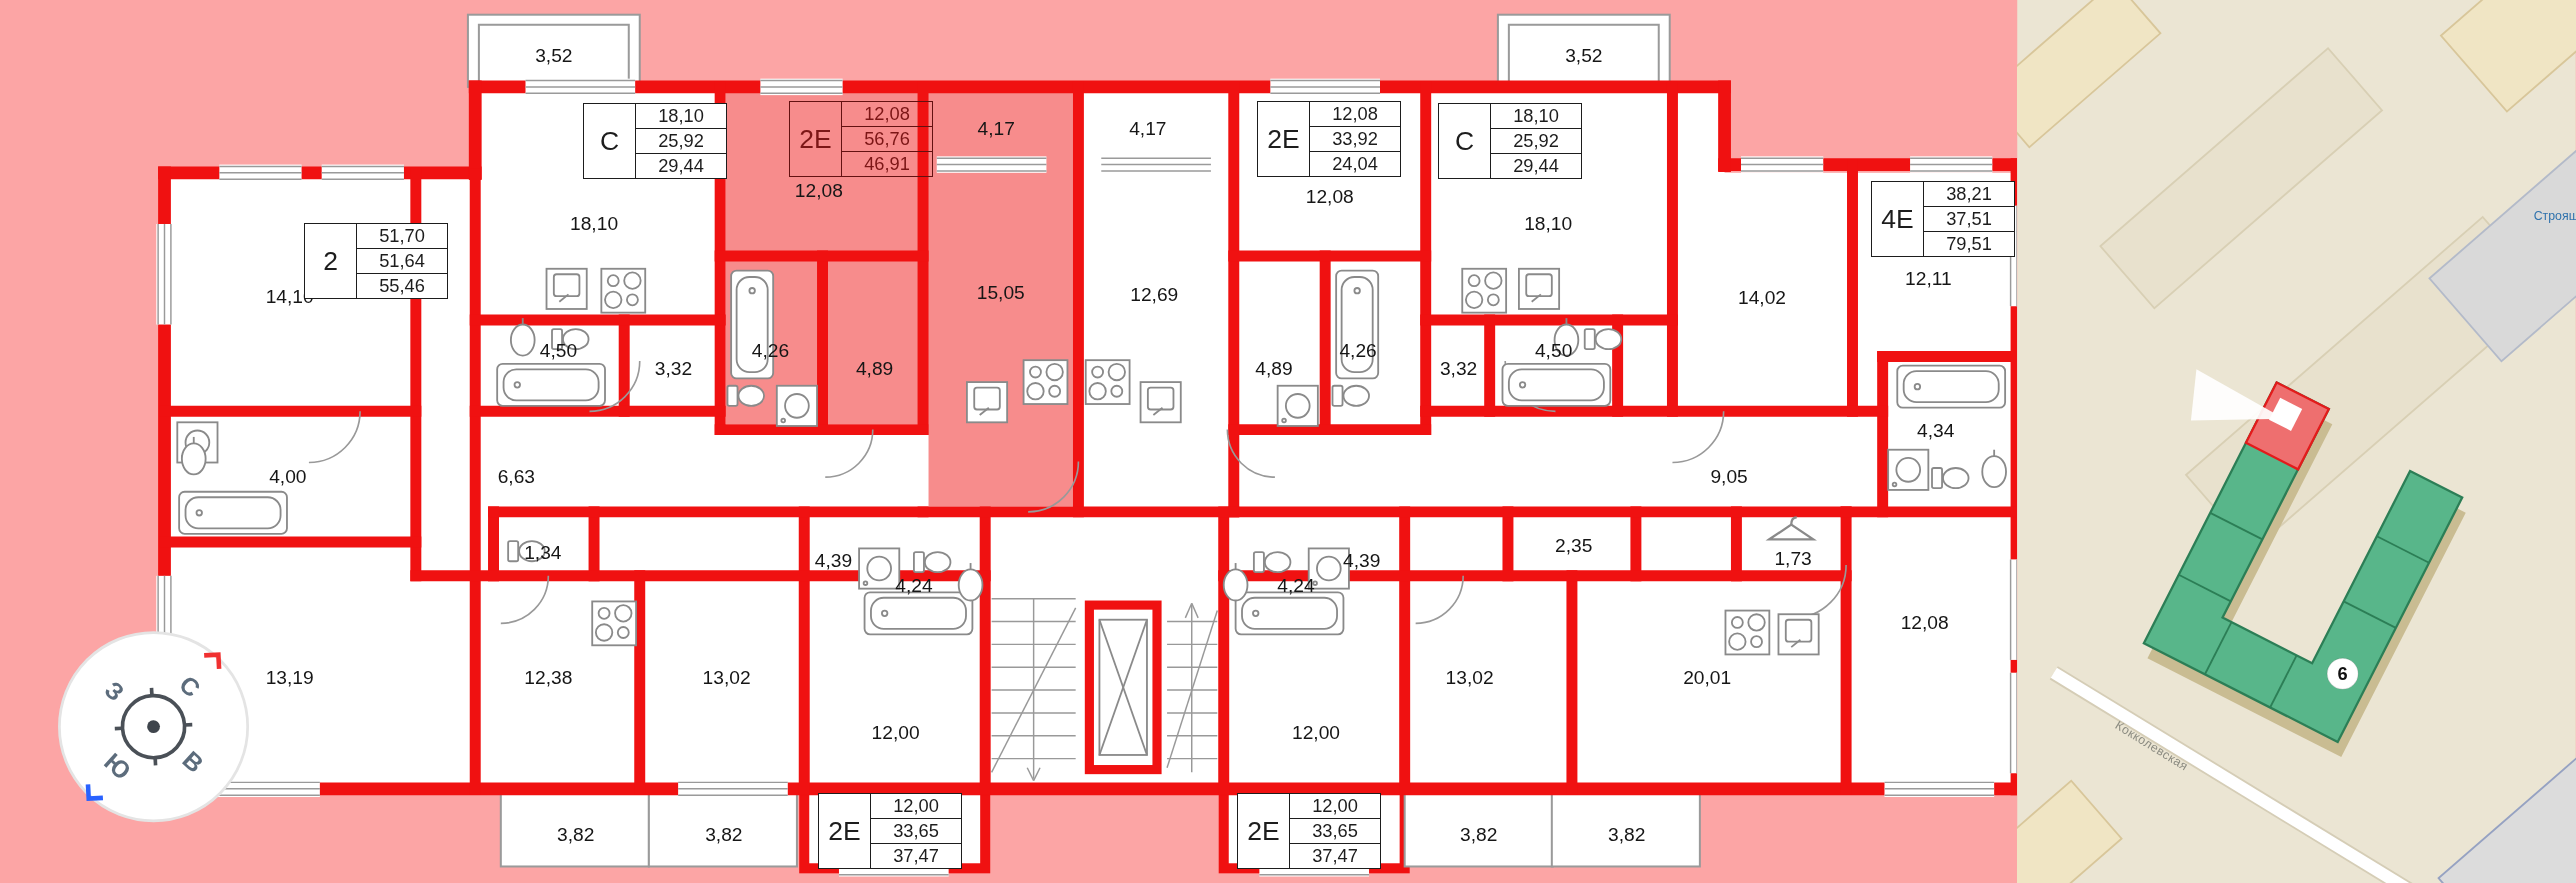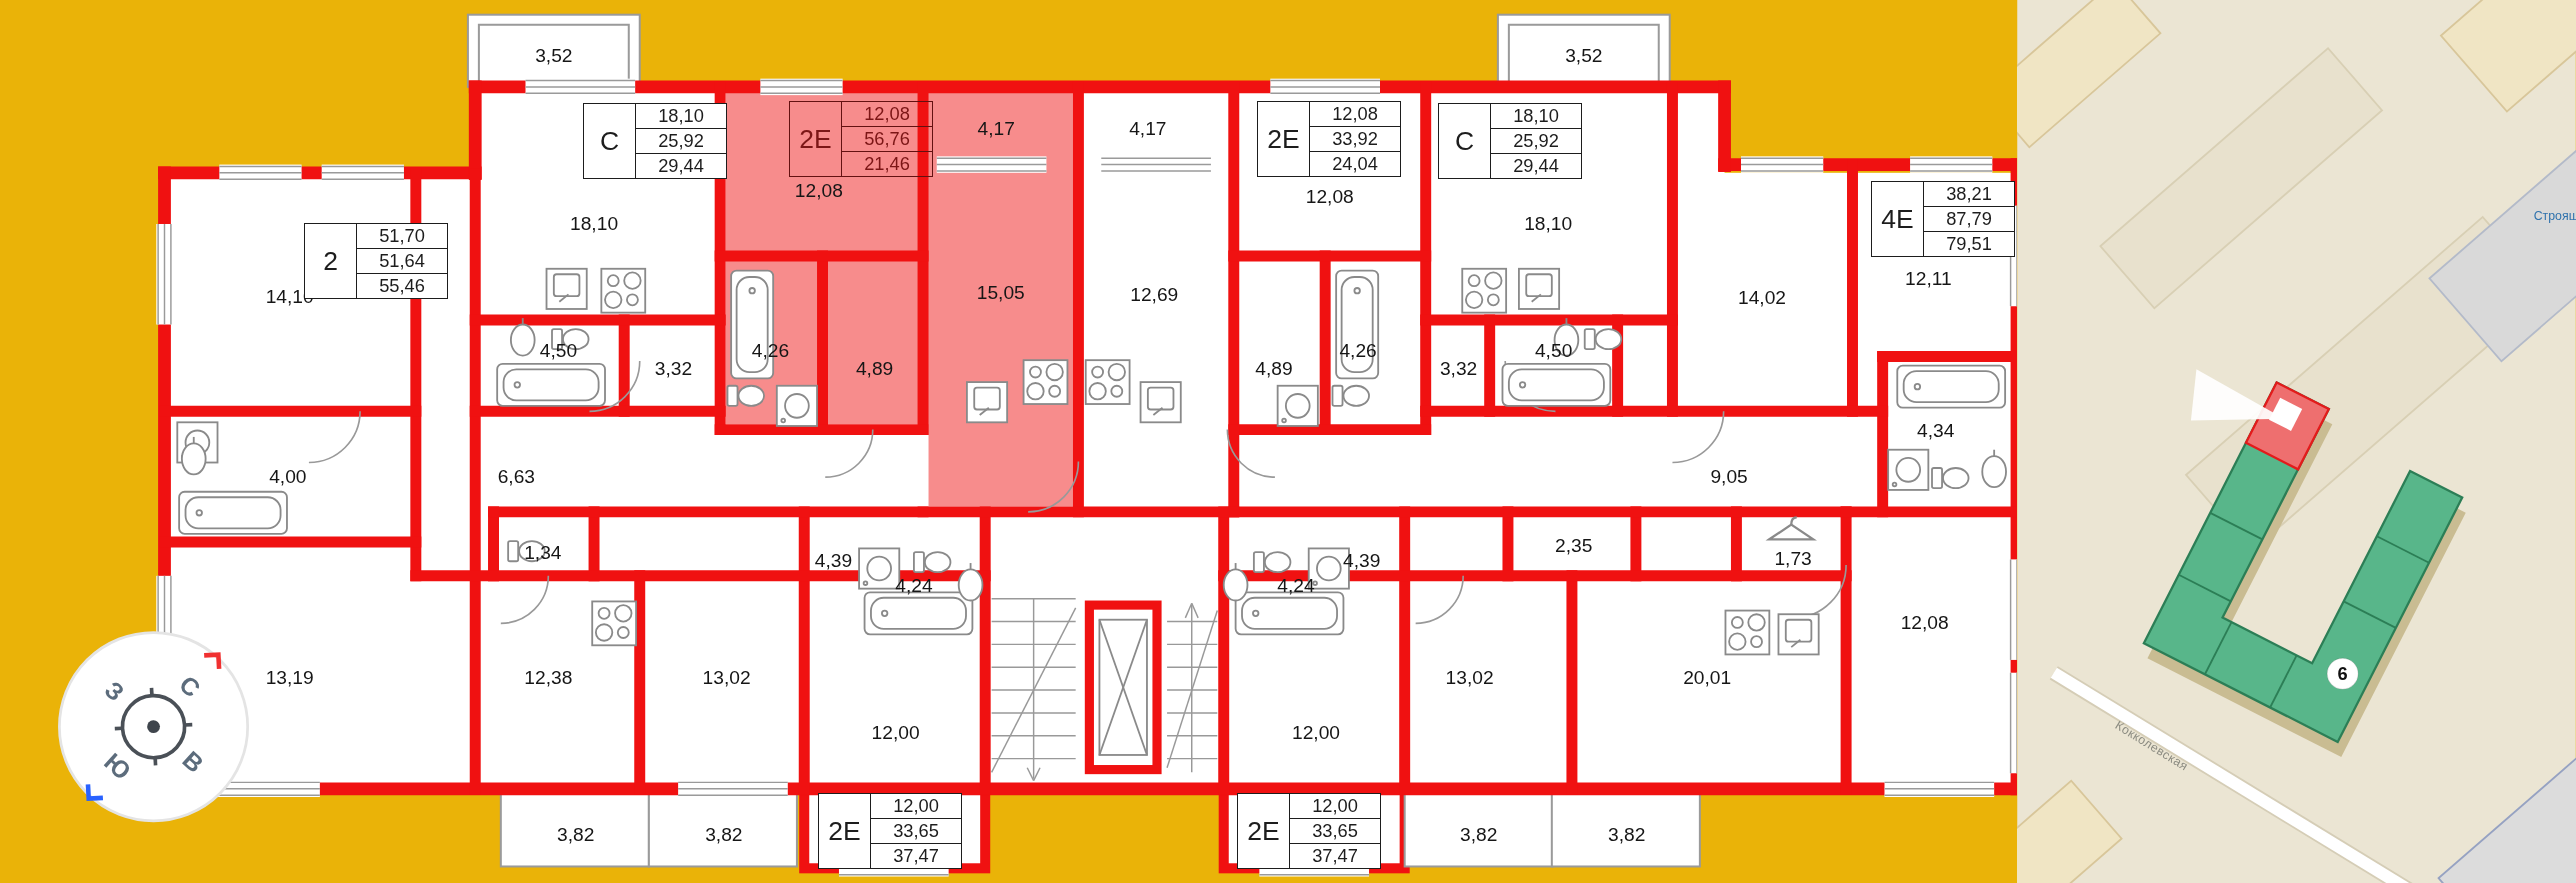--- a/index.html
+++ b/index.html
@@ -1,16 +1,16 @@
 <!DOCTYPE html>
 <html style="font-size:14.6px"><head>
 <meta charset="utf-8">
 <style>
   html,body{margin:0;padding:0;background:#fff;}
-  #stage{position:relative;width:2576px;height:883px;overflow:hidden;background:#eab308;
+  #stage{position:relative;width:2576px;height:883px;overflow:hidden;background:#fca5a5;
          font-family:"Liberation Sans", sans-serif;}
   #plan-svg{position:absolute;left:0;top:0;}
   #map-panel{position:absolute;left:2017px;top:0;width:559px;height:883px;}
   .apt-card{position:absolute;display:flex;background:#fff;border:1.8px solid #1d1d1d;box-sizing:border-box;}
   .apt-card .t{width:51px;display:flex;align-items:center;justify-content:center;
                font-size:26.5px;color:#1d1d1d;border-right:1.8px solid #1d1d1d;}
   .apt-card .vals{width:90px;display:flex;flex-direction:column;}
   .apt-card .vals div{height:24px;line-height:24px;text-align:center;font-size:18.3px;color:#1d1d1d;
                       border-top:1.5px solid #1d1d1d;}
   .apt-card .vals div:first-child{border-top:none;}
@@ -349,21 +349,21 @@
         <div>18,10</div>
         <div>25,92</div>
         <div>29,44</div>
       </div>
 </div>
 <div class="apt-card hl" style="left:789px;top:101px;">
   <div class="t">2Е</div>
   <div class="vals">
         <div>12,08</div>
         <div>56,76</div>
-        <div>21,46</div>
+        <div>46,91</div>
       </div>
 </div>
 <div class="apt-card" style="left:1257px;top:101px;">
   <div class="t">2Е</div>
   <div class="vals">
         <div>12,08</div>
         <div>33,92</div>
         <div>24,04</div>
       </div>
 </div>
@@ -380,21 +380,21 @@
   <div class="vals">
         <div>51,70</div>
         <div>51,64</div>
         <div>55,46</div>
       </div>
 </div>
 <div class="apt-card" style="left:1871px;top:181px;">
   <div class="t">4Е</div>
   <div class="vals">
         <div>38,21</div>
-        <div>87,79</div>
+        <div>37,51</div>
         <div>79,51</div>
       </div>
 </div>
 <div class="apt-card" style="left:818px;top:793px;">
   <div class="t">2Е</div>
   <div class="vals">
         <div>12,00</div>
         <div>33,65</div>
         <div>37,47</div>
       </div>

